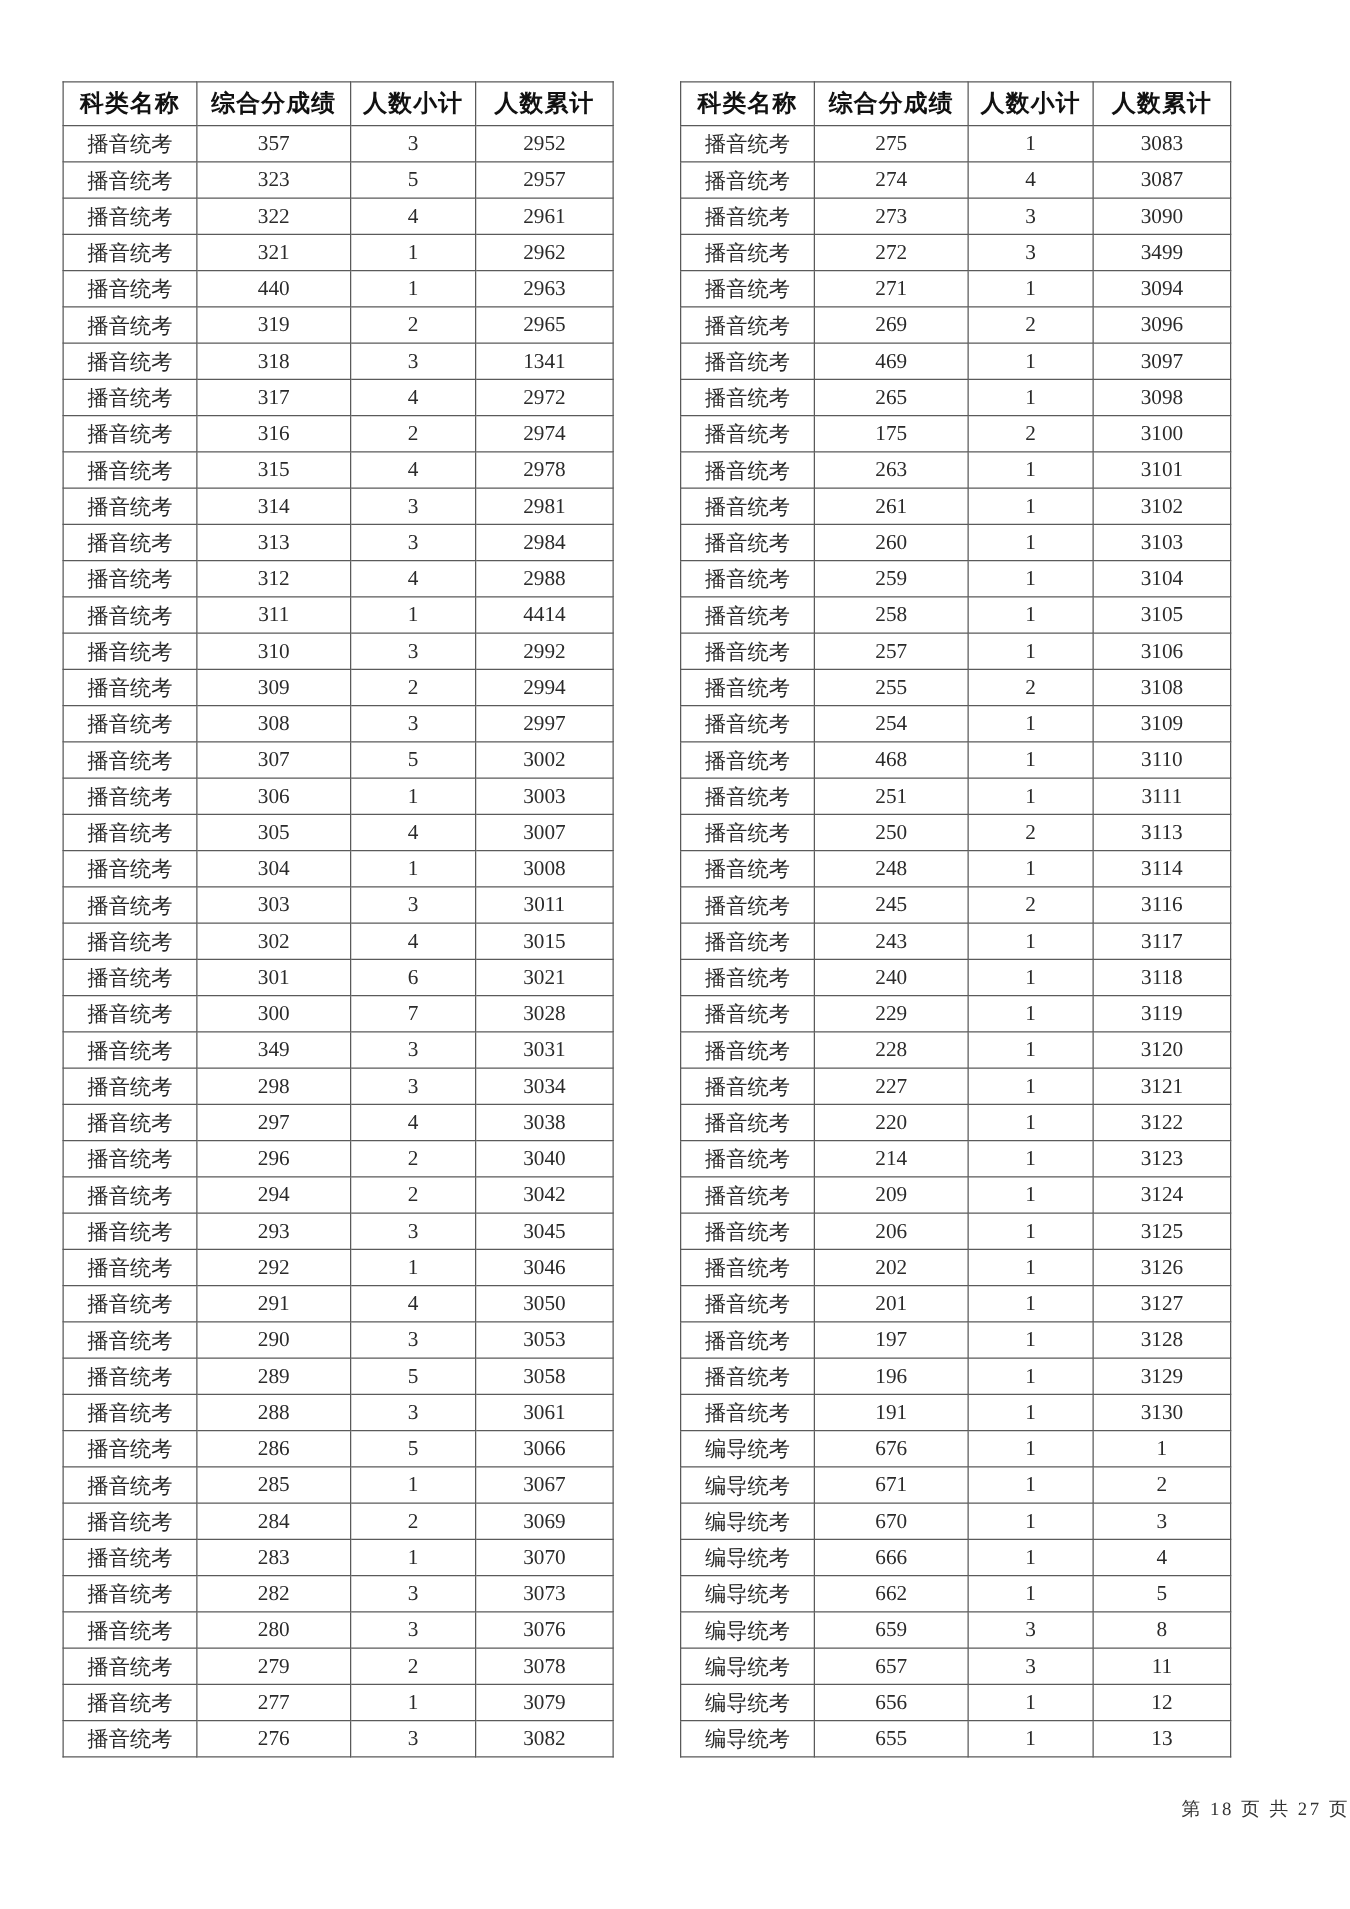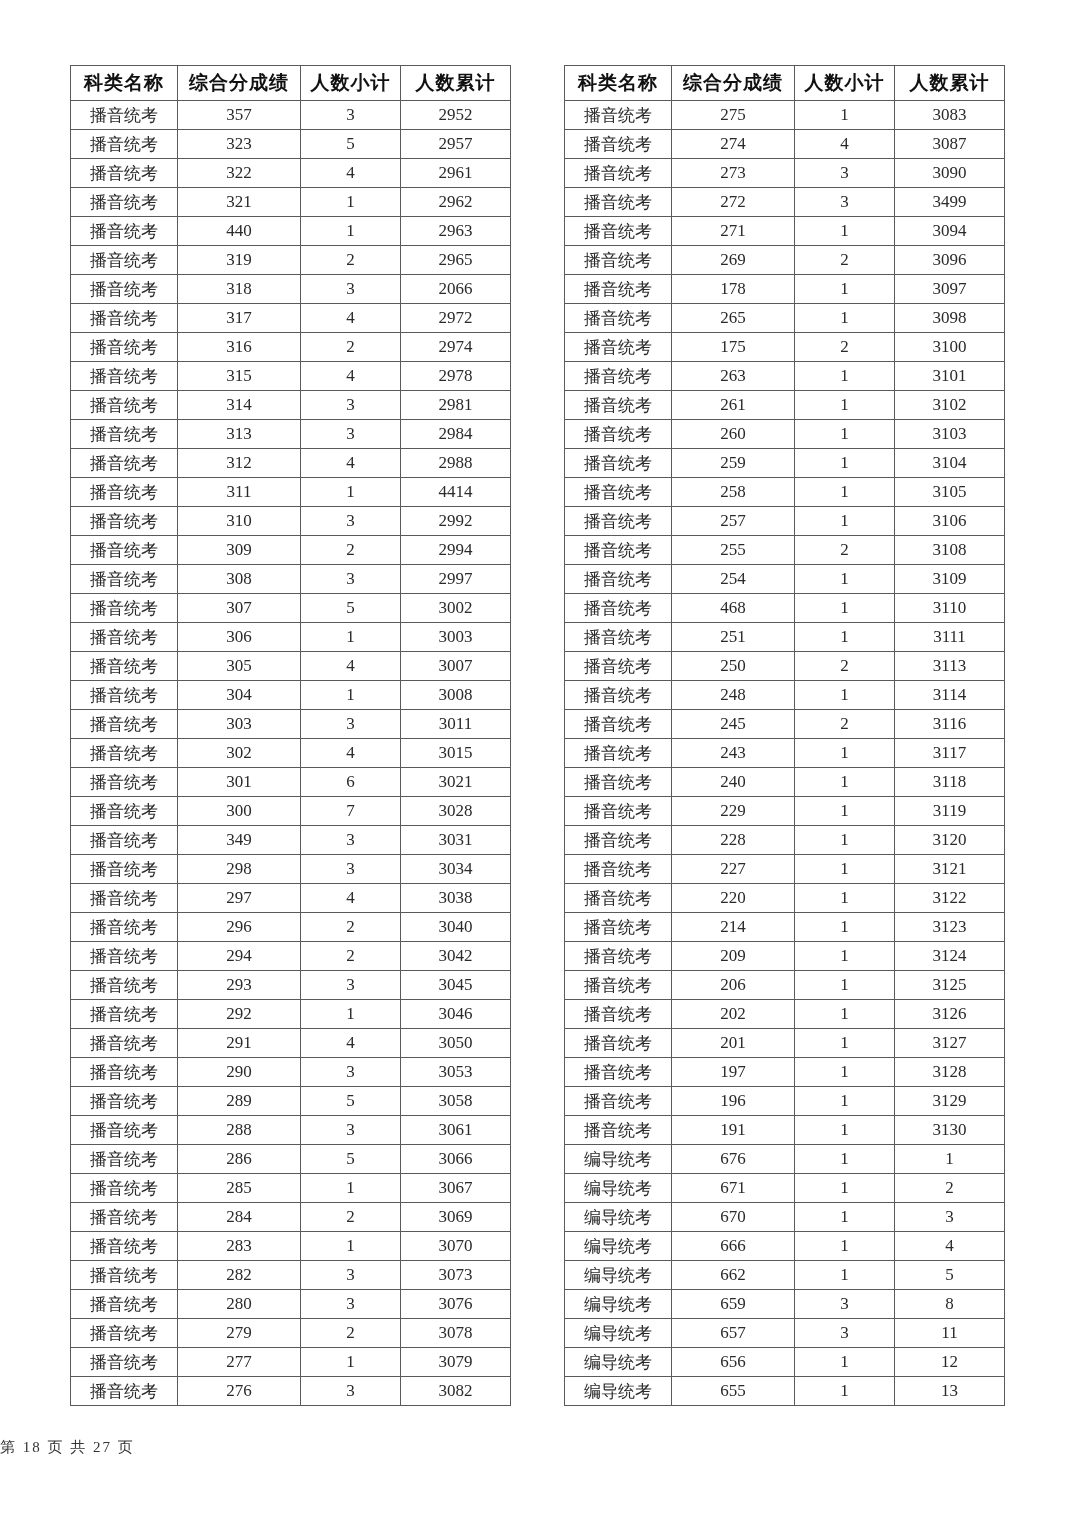--- a/index.html
+++ b/index.html
@@ -17,21 +17,21 @@
   .page {
     position: absolute;
     top: 0; left: 0;
     width: 1080px;
     height: 1527px;
     background: #ffffff;
   }
   .tables-wrap {
     position: absolute;
     top: 65px;
-    left: 70px;
+    left: 50px;
     display: flex;
     gap: 53px;
   }
   table.score-table {
     border-collapse: collapse;
     table-layout: fixed;
     width: 440px;
     background: #ffffff;
   }
   table.score-table th,
@@ -57,21 +57,21 @@
   }
   table.score-table col.c1 { width: 107px; }
   table.score-table col.c2 { width: 123px; }
   table.score-table col.c3 { width: 100px; }
   table.score-table col.c4 { width: 110px; }
   .page-footer {
     position: absolute;
     top: 1438px;
     left: 0;
     width: 1080px;
-    text-align: left;
+    text-align: right;
     font-size: 15px;
     color: #333333;
     letter-spacing: 2px;
   }
 </style>
 </head>
 <body>
 
 <div class="page">
 
@@ -126,21 +126,21 @@
           <tr>
             <td>播音统考</td>
             <td>319</td>
             <td>2</td>
             <td>2965</td>
           </tr>
           <tr>
             <td>播音统考</td>
             <td>318</td>
             <td>3</td>
-            <td>2066</td>
+            <td>1341</td>
           </tr>
           <tr>
             <td>播音统考</td>
             <td>317</td>
             <td>4</td>
             <td>2972</td>
           </tr>
           <tr>
             <td>播音统考</td>
             <td>316</td>
@@ -413,21 +413,21 @@
             <td>3094</td>
           </tr>
           <tr>
             <td>播音统考</td>
             <td>269</td>
             <td>2</td>
             <td>3096</td>
           </tr>
           <tr>
             <td>播音统考</td>
-            <td>178</td>
+            <td>469</td>
             <td>1</td>
             <td>3097</td>
           </tr>
           <tr>
             <td>播音统考</td>
             <td>265</td>
             <td>1</td>
             <td>3098</td>
           </tr>
           <tr>

